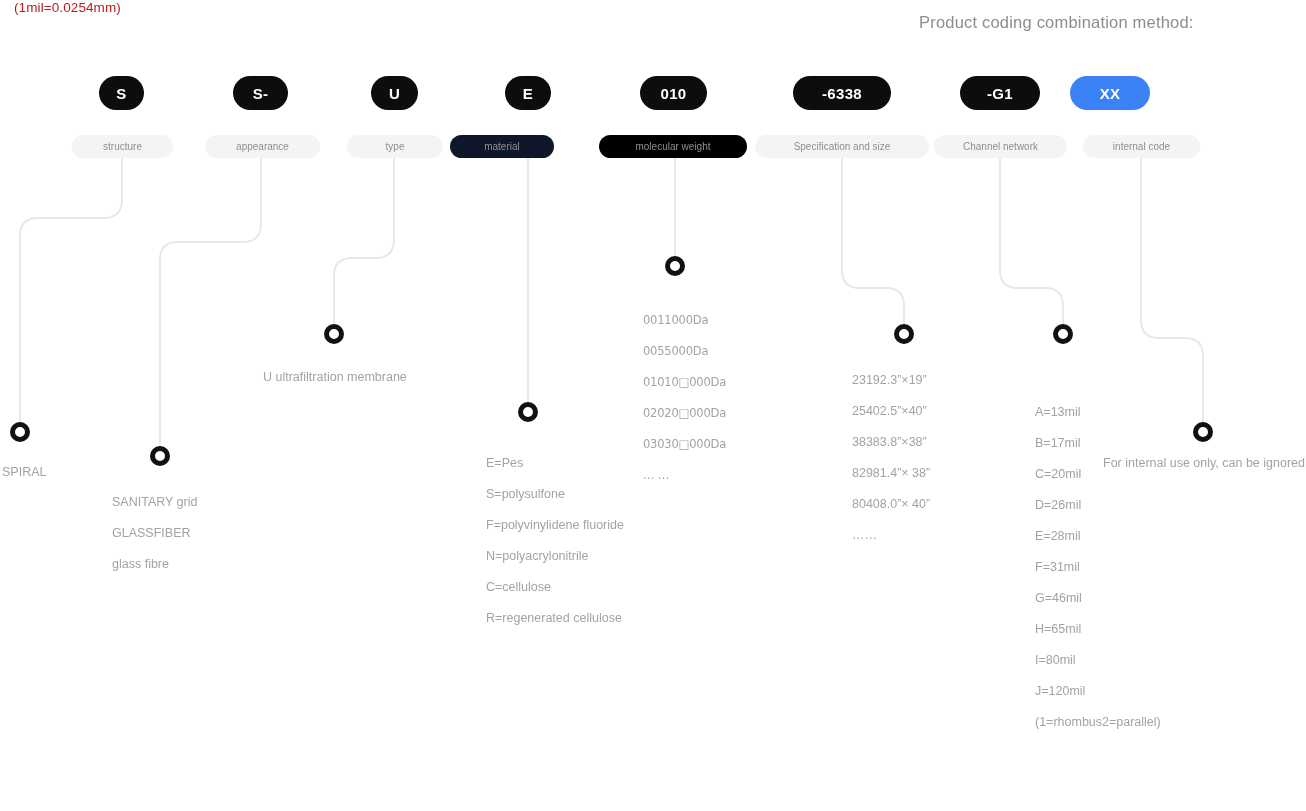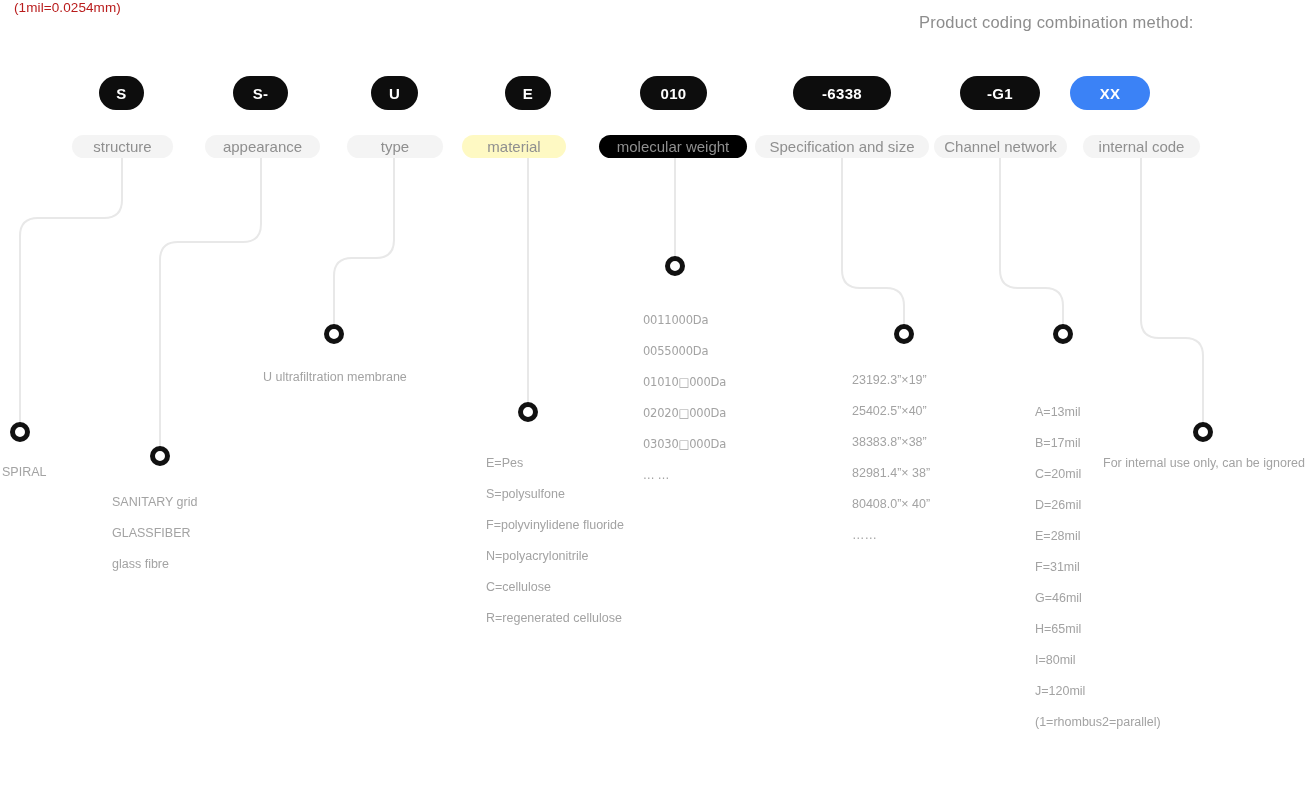--- a/index.html
+++ b/index.html
@@ -64,21 +64,21 @@
     z-index: 4;
   }
 
   
   .chip {
     position: absolute;
     height: 23px;
     border-radius: 12px;
     background: #f4f4f4;
     color: #8f8f8f;
-    font-size: 15px;
+    font-size: 10px;
     display: flex;
     align-items: center;
     justify-content: center;
     white-space: nowrap;
     z-index: 3;
   }
 
   
   .ring {
     position: absolute;
@@ -143,21 +143,21 @@
   <div class="pill" style="left: 371px; top: 76px; width: 47px; background: rgb(13, 13, 13); color: rgb(255, 255, 255);">U</div>
   <div class="pill" style="left: 505px; top: 76px; width: 46px; background: rgb(13, 13, 13); color: rgb(255, 255, 255);">E</div>
   <div class="pill" style="left: 640px; top: 76px; width: 67px; background: rgb(13, 13, 13); color: rgb(255, 255, 255);">010</div>
   <div class="pill" style="left: 793px; top: 76px; width: 98px; background: rgb(13, 13, 13); color: rgb(255, 255, 255);">-6338</div>
   <div class="pill" style="left: 960px; top: 76px; width: 80px; background: rgb(13, 13, 13); color: rgb(255, 255, 255);">-G1</div>
   <div class="pill" style="left: 1070px; top: 76px; width: 80px; background: #3b82f6; color: rgb(255, 255, 255);">XX</div>
 
   <div class="chip" style="left: 72px; top: 135px; width: 101px; background: rgb(244, 244, 244); color: rgb(143, 143, 143);">structure</div>
   <div class="chip" style="left: 205px; top: 135px; width: 115px; background: rgb(244, 244, 244); color: rgb(143, 143, 143);">appearance</div>
   <div class="chip" style="left: 347px; top: 135px; width: 96px; background: rgb(244, 244, 244); color: rgb(143, 143, 143);">type</div>
-  <div class="chip" style="left: 462px; top: 135px; width: 104px; background: #fef9c3; color: rgb(143, 143, 143);">material</div>
+  <div class="chip" style="left: 450px; top: 135px; width: 104px; background: #0f172a; color: rgb(143, 143, 143);">material</div>
   <div class="chip" style="left: 599px; top: 135px; width: 148px; background: #000000; color: rgb(143, 143, 143);">molecular weight</div>
   <div class="chip" style="left: 755px; top: 135px; width: 174px; background: rgb(244, 244, 244); color: rgb(143, 143, 143);">Specification and size</div>
   <div class="chip" style="left: 934px; top: 135px; width: 133px; background: rgb(244, 244, 244); color: rgb(143, 143, 143);">Channel network</div>
   <div class="chip" style="left: 1083px; top: 135px; width: 117px; background: rgb(244, 244, 244); color: rgb(143, 143, 143);">internal code</div>
 
   <div class="ring" style="left: 10px; top: 422px; border-color: rgb(17, 17, 17);"></div>
   <div class="ring" style="left: 150px; top: 446px; border-color: rgb(17, 17, 17);"></div>
   <div class="ring" style="left: 324px; top: 324px; border-color: rgb(17, 17, 17);"></div>
   <div class="ring" style="left: 518px; top: 402px; border-color: rgb(17, 17, 17);"></div>
   <div class="ring" style="left: 665px; top: 256px; border-color: rgb(17, 17, 17);"></div>

